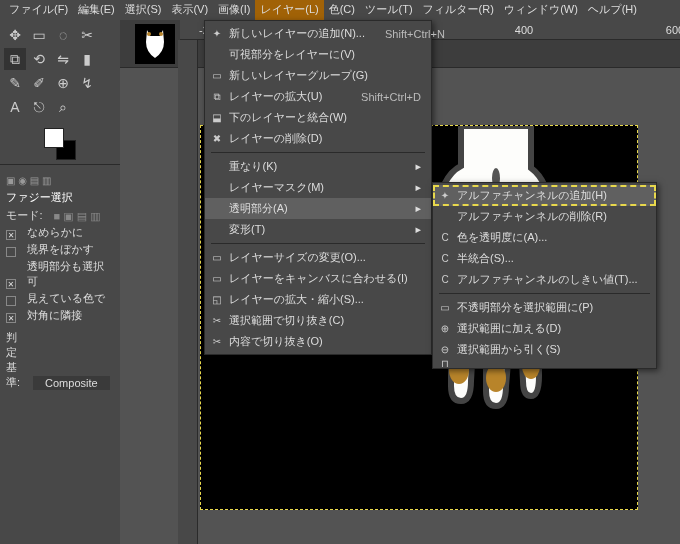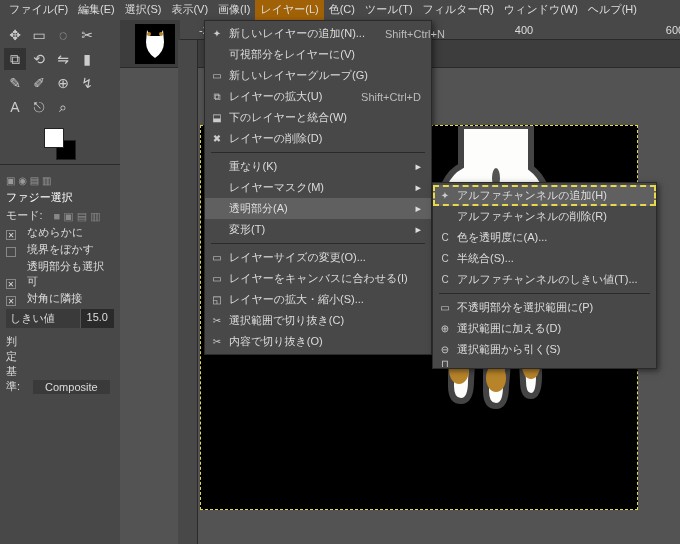--- a/index.html
+++ b/index.html
@@ -92,28 +92,28 @@
         </div>
         <div class="row">
           <span style="width: 10px; height: 10px; border: 1px solid rgb(136, 136, 136); display: inline-flex; align-items: center; justify-content: center; font-size: 8px;"></span>
           <span>境界をぼかす</span>
         </div>
         <div class="row">
           <span style="width: 10px; height: 10px; border: 1px solid rgb(136, 136, 136); display: inline-flex; align-items: center; justify-content: center; font-size: 8px;">✕</span>
           <span>透明部分も選択可</span>
         </div>
         <div class="row">
+          <span style="width: 10px; height: 10px; border: 1px solid rgb(136, 136, 136); display: inline-flex; align-items: center; justify-content: center; font-size: 8px;"></span>
+          <span>見えている色で</span>
+        </div>
+        <div class="row">
           <span style="width: 10px; height: 10px; border: 1px solid rgb(136, 136, 136); display: inline-flex; align-items: center; justify-content: center; font-size: 8px;">✕</span>
           <span>対角に隣接</span>
         </div>
       </div>
-    <div class="inputrow">
-      <div class="lab">しきい値</div>
-      <div class="val">15.0</div>
-    </div>
     <div class="row" style="margin-top:5px">
         <span>判定基準:</span> 
         <span style="background:#3a3a3a;padding:1px 12px;margin-left:2px">Composite</span>
         <span style="margin-left:2px">▾</span>
       </div>
   </div>
 </div>
 
 <div class="canvas-area">
   <div class="tabbar">

